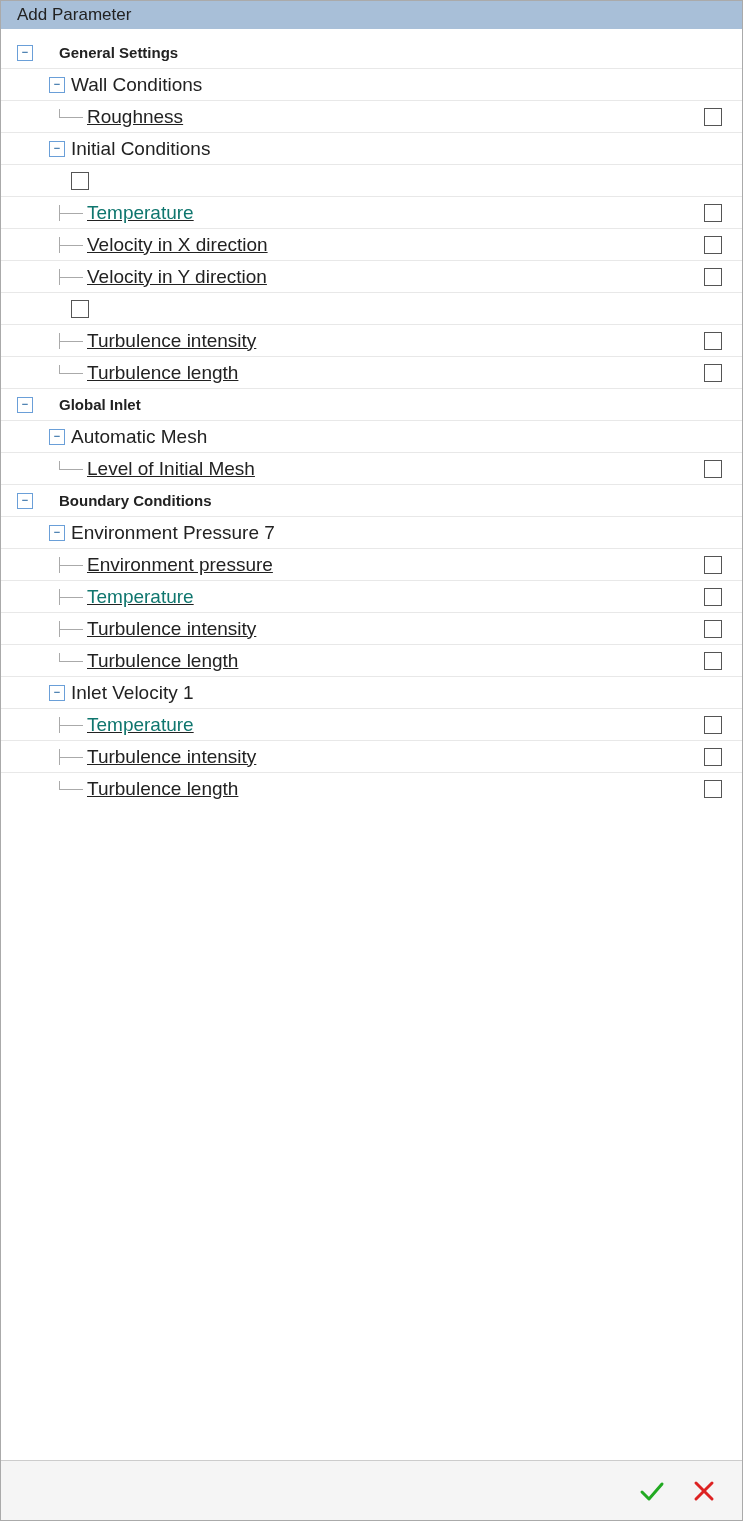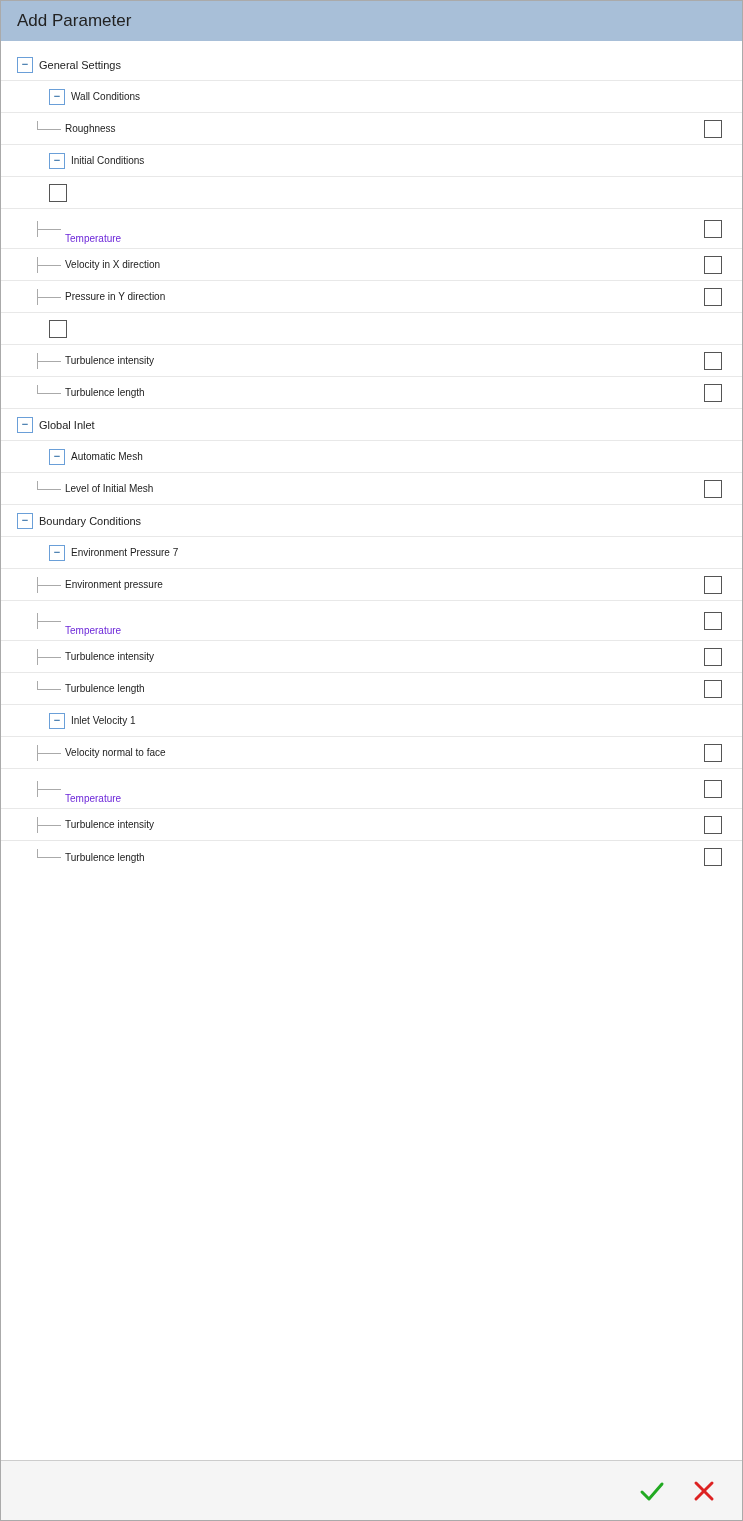--- a/index.html
+++ b/index.html
@@ -14,21 +14,21 @@
     .dialog {
       width: 743px;
       height: 1521px;
       background: #fff;
       border: 1px solid #aaa;
       display: flex;
       flex-direction: column;
     }
     .title-bar {
       background: #a8bfd8;
-      padding: 10px 16px;
+      padding: 4px 16px;
       font-size: 17px;
       font-weight: 500;
       color: #222;
       flex-shrink: 0;
     }
     .tree-container {
       flex: 1;
       overflow-y: auto;
       padding: 8px 0;
       background: #fff;
@@ -44,21 +44,21 @@
     .tree-item:last-child {
       border-bottom: none;
     }
     .tree-item-content {
       display: flex;
       align-items: center;
       flex: 1;
     }
     .indent-1 { padding-left: 16px; }
     .indent-2 { padding-left: 48px; }
-    .indent-3 { padding-left: 36px; }
+    .indent-3 { padding-left: 58px; text-decoration: underline; }
 
     .collapse-btn {
       display: inline-flex;
       align-items: center;
       justify-content: center;
       width: 16px;
       height: 16px;
       border: 1px solid #6a9fd8;
       background: #fff;
       color: #4a7fb0;
@@ -93,30 +93,30 @@
       top: 50%;
       width: 100%;
       height: 1px;
       background: #aaa;
     }
     .tree-connector.last::before {
       height: 50%;
     }
 
     .label-bold {
-      font-weight: normal;
-      font-size: 11px;
+      font-weight: bold;
+      font-size: 15px;
+      margin-left: 20px;
     }
     .label-normal {
       font-weight: normal;
-      font-size: 10px;
+      font-size: 19px;
     }
     .label-blue {
-      color: #6d28d9;
-      margin-top: 20px;
+      color: #0f766e;
     }
 
     .checkbox-cell {
       width: 50px;
       display: flex;
       align-items: center;
       justify-content: center;
       flex-shrink: 0;
       padding-right: 8px;
     }
@@ -214,21 +214,21 @@
         <span class="label-normal">Velocity in X direction</span>
       </div>
       <div class="checkbox-cell">
         <div class="checkbox"></div>
       </div>
     </div>
 
     <div class="tree-item indent-3">
       <div class="tree-item-content">
         <span class="tree-connector"></span>
-        <span class="label-normal">Pressure in Y direction</span>
+        <span class="label-normal">Velocity in Y direction</span>
       </div>
       <div class="checkbox-cell">
         <div class="checkbox"></div>
       </div>
     </div>
 
     <div class="tree-item indent-3">
       <div class="checkbox-cell">
         <div class="checkbox"></div>
       </div>
@@ -332,29 +332,20 @@
       </div>
     </div>
 
     <div class="tree-item indent-2">
       <div class="tree-item-content">
         <div class="collapse-btn">−</div>
         <span class="label-normal">Inlet Velocity 1</span>
       </div>
     </div>
 
-    <div class="tree-item indent-3">
-      <div class="tree-item-content">
-        <span class="tree-connector"></span>
-        <span class="label-normal">Velocity normal to face</span>
-      </div>
-      <div class="checkbox-cell">
-        <div class="checkbox"></div>
-      </div>
-    </div>
 
     <div class="tree-item indent-3">
       <div class="tree-item-content">
         <span class="tree-connector"></span>
         <span class="label-normal label-blue">Temperature</span>
       </div>
       <div class="checkbox-cell">
         <div class="checkbox"></div>
       </div>
     </div>

